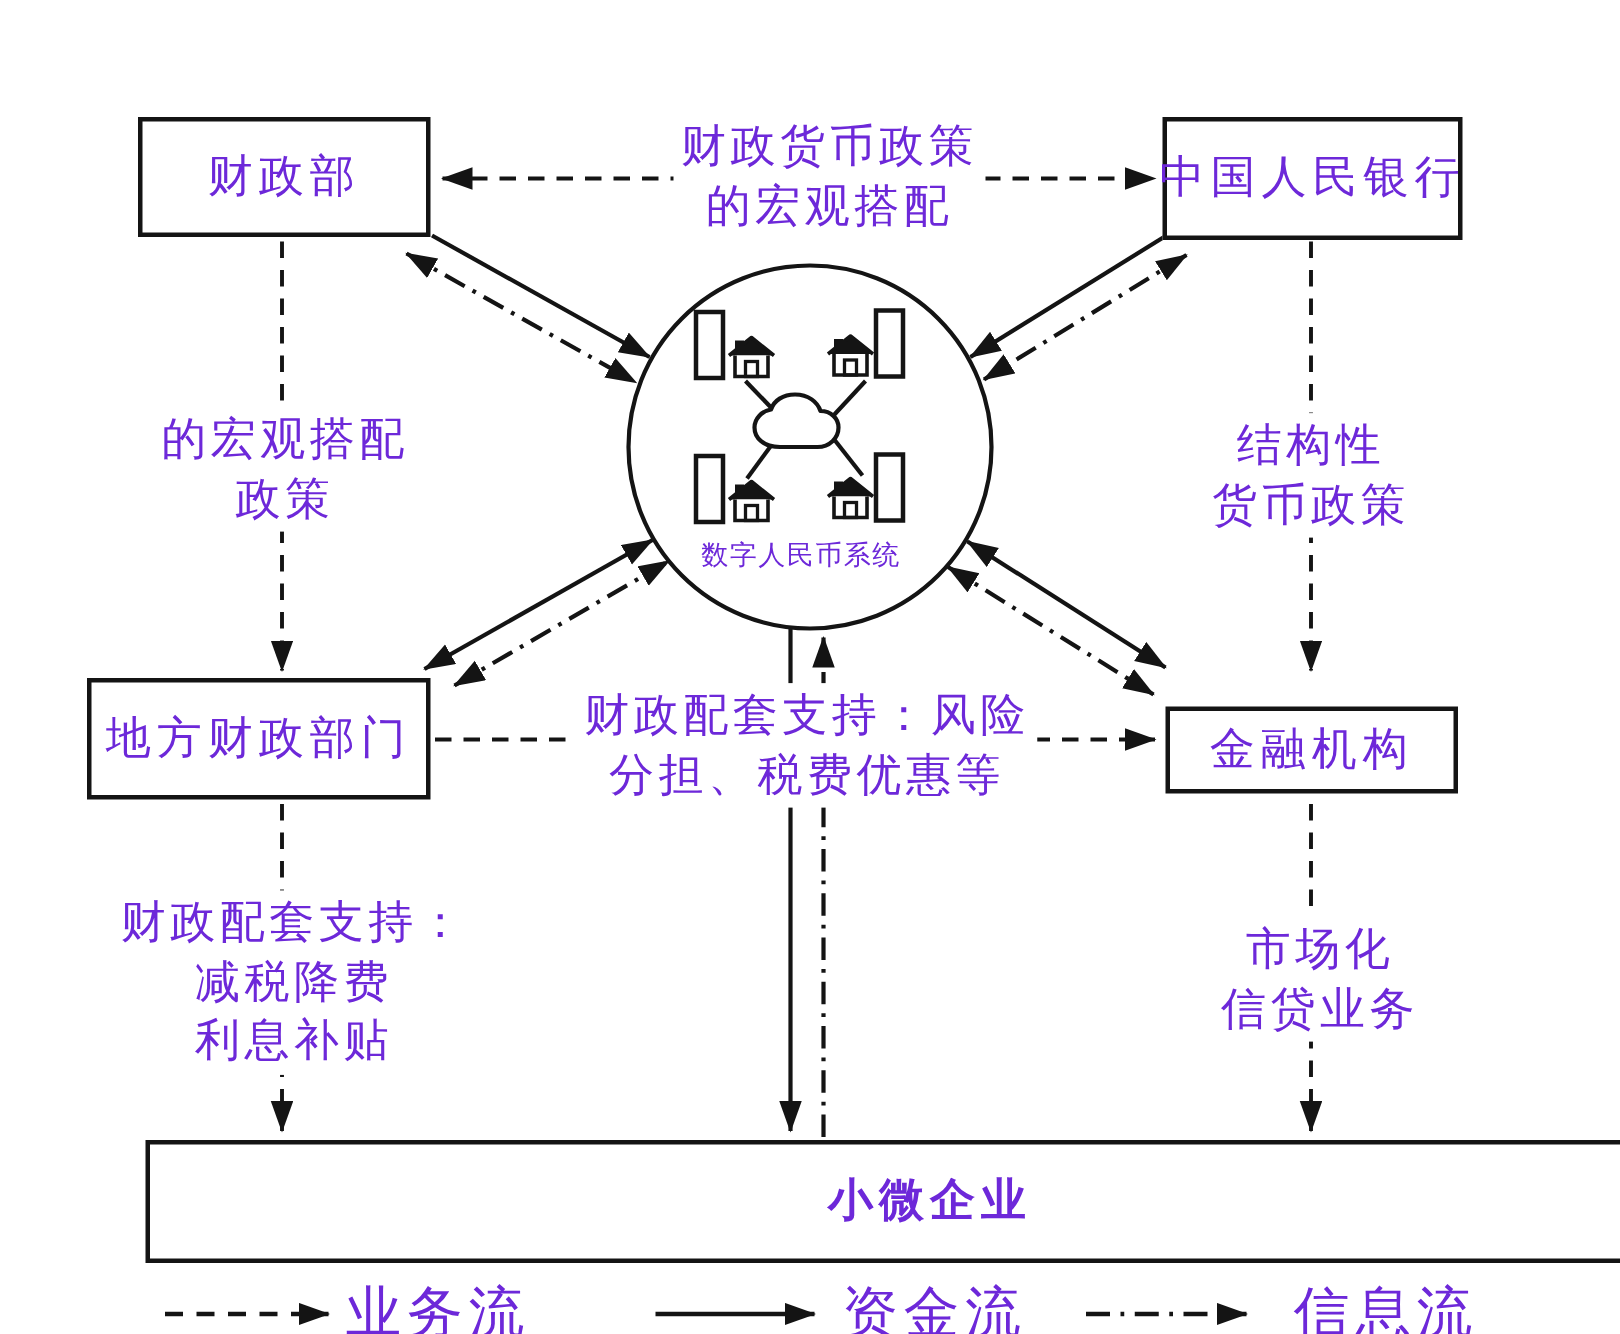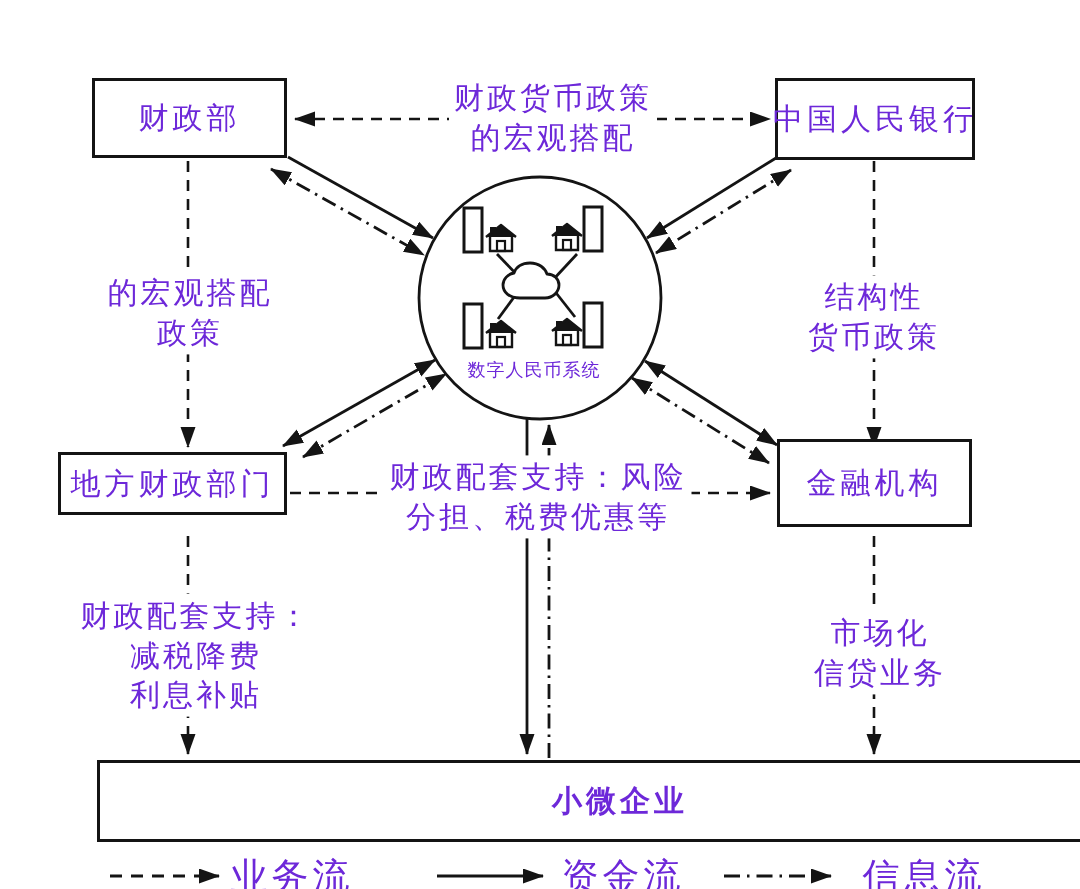--- a/index.html
+++ b/index.html
@@ -140,23 +140,23 @@
     
     <line x1="110" y1="841" x2="219" y2="841" stroke="#141414" stroke-width="3" stroke-dasharray="12 9" marker-end="url(#arrow)"></line>
     <line x1="437" y1="841" x2="543" y2="841" stroke="#141414" stroke-width="3" marker-end="url(#arrow)"></line>
     <line x1="724" y1="841" x2="831" y2="841" stroke="#141414" stroke-width="3" stroke-dasharray="16 7 2.5 7" marker-end="url(#arrow)"></line>
   </svg>
 
   <div class="node" style="left:92px;top:43px;width:195px;height:80px;">财政部</div>
 
   <div class="node" style="left:775px;top:43px;width:200px;height:82px;">中国人民银行</div>
 
-  <div class="node" style="left:58px;top:417px;width:229px;height:63px;">地方财政部门</div>
+  <div class="node" style="left:58px;top:417px;width:229px;height:81px;">地方财政部门</div>
 
-  <div class="node" style="left:777px;top:404px;width:195px;height:88px;">金融机构</div>
+  <div class="node" style="left:777px;top:436px;width:195px;height:58px;">金融机构</div>
 
   <div class="node" style="left:97px;top:725px;width:1046px;height:82px;font-weight:bold;">小微企业</div>
 
   <div class="flabel" style="left:553px;top:83px;">财政货币政策
 的宏观搭配</div>
 
   <div class="flabel" style="left:190px;top:278px;">的宏观搭配
 政策</div>
 
   <div class="flabel" style="left:874px;top:282px;">结构性

